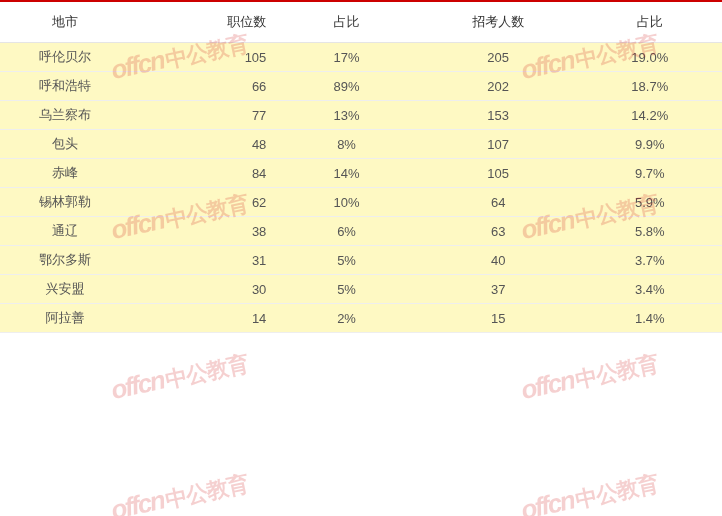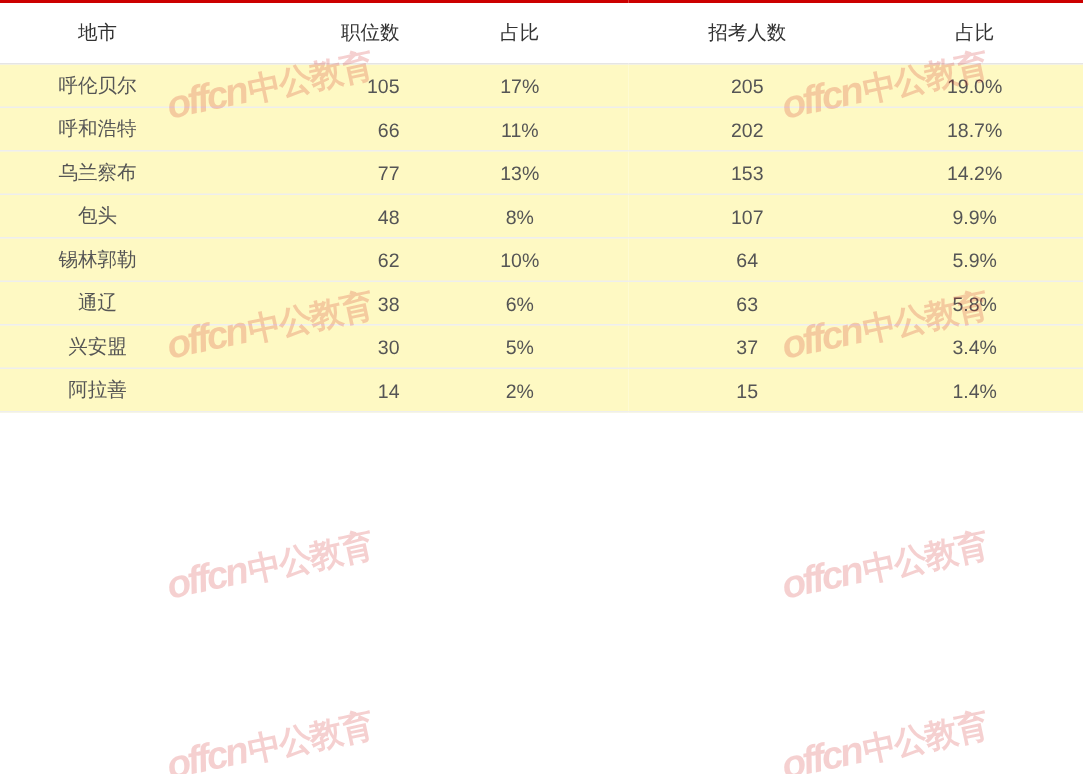--- a/index.html
+++ b/index.html
@@ -105,53 +105,67 @@
         <tr>
           <td>呼伦贝尔</td>
           <td>105</td>
           <td>17%</td>
           <td>205</td>
           <td>19.0%</td>
         </tr>
         <tr>
           <td>呼和浩特</td>
           <td>66</td>
-          <td>11%</td>
+          <td>89%</td>
           <td>202</td>
           <td>18.7%</td>
         </tr>
         <tr>
           <td>乌兰察布</td>
           <td>77</td>
           <td>13%</td>
           <td>153</td>
           <td>14.2%</td>
         </tr>
         <tr>
           <td>包头</td>
           <td>48</td>
           <td>8%</td>
           <td>107</td>
           <td>9.9%</td>
         </tr>
         <tr>
+          <td>赤峰</td>
+          <td>84</td>
+          <td>14%</td>
+          <td>105</td>
+          <td>9.7%</td>
+        </tr>
+        <tr>
           <td>锡林郭勒</td>
           <td>62</td>
           <td>10%</td>
           <td>64</td>
           <td>5.9%</td>
         </tr>
         <tr>
           <td>通辽</td>
           <td>38</td>
           <td>6%</td>
           <td>63</td>
           <td>5.8%</td>
         </tr>
         <tr>
+          <td>鄂尔多斯</td>
+          <td>31</td>
+          <td>5%</td>
+          <td>40</td>
+          <td>3.7%</td>
+        </tr>
+        <tr>
           <td>兴安盟</td>
           <td>30</td>
           <td>5%</td>
           <td>37</td>
           <td>3.4%</td>
         </tr>
         <tr>
           <td>阿拉善</td>
           <td>14</td>
           <td>2%</td>

